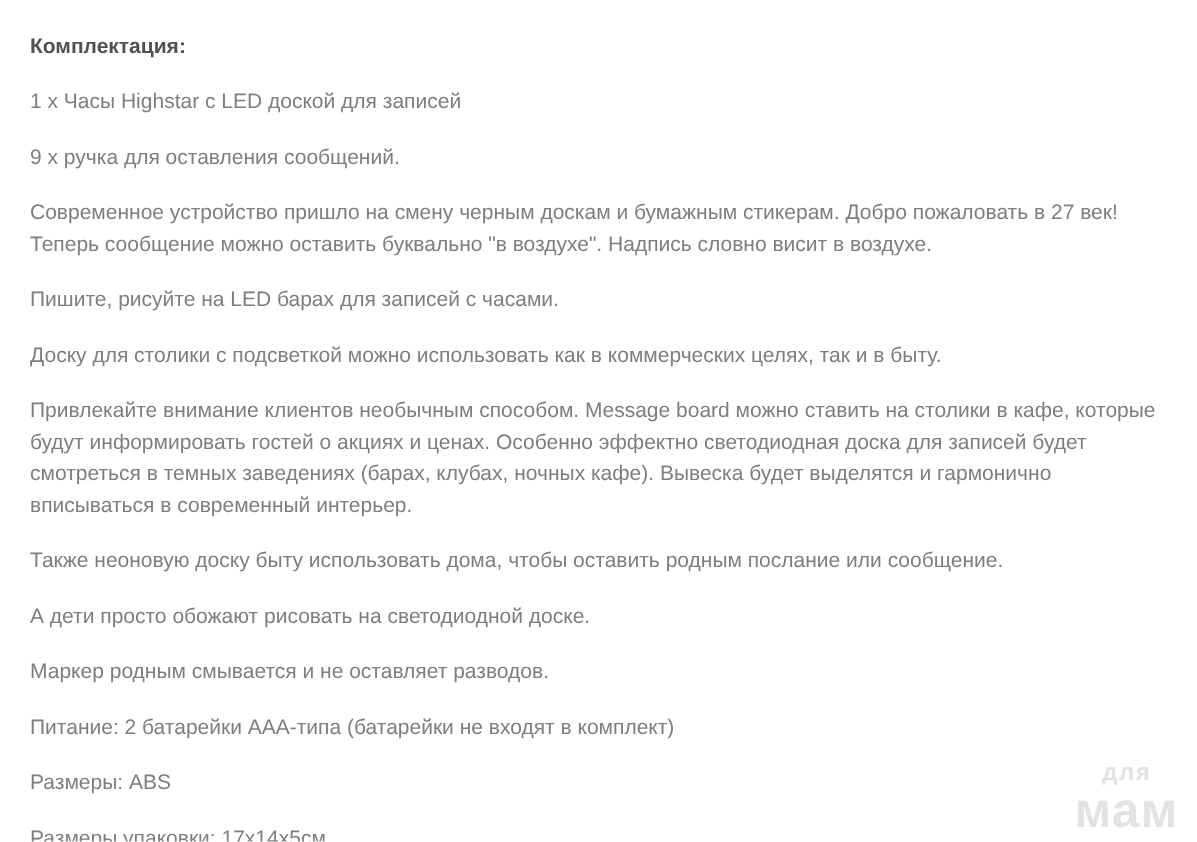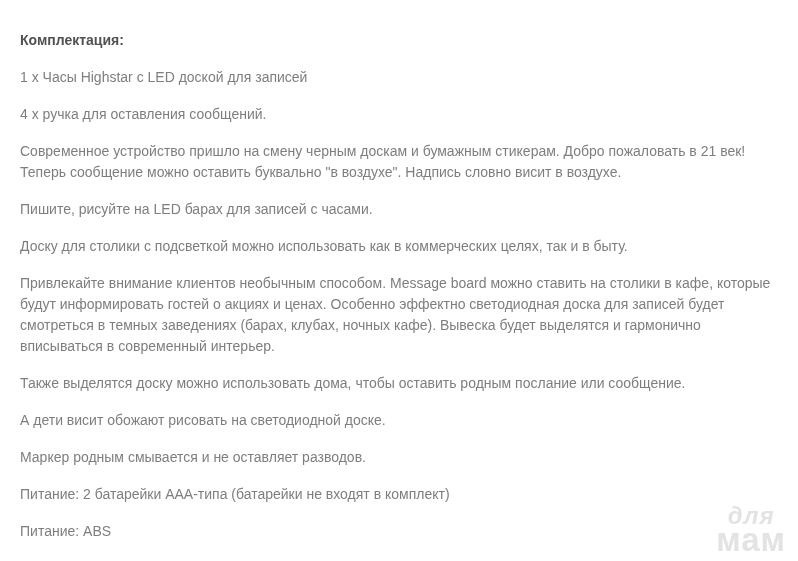--- a/index.html
+++ b/index.html
@@ -18,64 +18,63 @@
     position: absolute;
     top: 20px;
     left: 20px;
     width: 758px;
   }
   .heading {
     font-size: 14px;
     line-height: 21px;
     font-weight: bold;
     color: #515151;
-    margin: 10px 0 16px 0;
+    margin: 0 0 16px 0;
   }
   .para {
     font-size: 14px;
     line-height: 21px;
     color: #7e7e7e;
     margin: 0 0 16px 0;
   }
   .watermark {
     position: absolute;
     right: 12px;
     bottom: 6px;
     text-align: center;
     color: #e3e3e3;
     font-weight: bold;
     user-select: none;
   }
   .watermark .wm-top {
-    font-size: 24px;
+    font-size: 16px;
     line-height: 18px;
     letter-spacing: 1px;
-    font-style: italic;
   }
   .watermark .wm-bottom {
     font-size: 33px;
     line-height: 30px;
     letter-spacing: 1px;
   }
 </style>
 </head>
 <body>
 
 <div class="content">
   <p class="heading">Комплектация:</p>
   <p class="para">1 х Часы Highstar с LED доской для записей</p>
-  <p class="para">4 х ручка для оставления сообщений.</p>
-  <p class="para">Современное устройство пришло на смену черным доскам и бумажным стикерам. Добро пожаловать в 21 век! Теперь сообщение можно оставить буквально "в воздухе". Надпись словно висит в воздухе.</p>
+  <p class="para">9 х ручка для оставления сообщений.</p>
+  <p class="para">Современное устройство пришло на смену черным доскам и бумажным стикерам. Добро пожаловать в 27 век! Теперь сообщение можно оставить буквально "в воздухе". Надпись словно висит в воздухе.</p>
   <p class="para">Пишите, рисуйте на LED барах для записей с часами.</p>
   <p class="para">Доску для столики с подсветкой можно использовать как в коммерческих целях, так и в быту.</p>
   <p class="para">Привлекайте внимание клиентов необычным способом. Message board можно ставить на столики в кафе, которые будут информировать гостей о акциях и ценах. Особенно эффектно светодиодная доска для записей будет смотреться в темных заведениях (барах, клубах, ночных кафе). Вывеска будет выделятся и гармонично вписываться в современный интерьер.</p>
-  <p class="para">Также выделятся доску можно использовать дома, чтобы оставить родным послание или сообщение.</p>
-  <p class="para">А дети висит обожают рисовать на светодиодной доске.</p>
+  <p class="para">Также неоновую доску быту использовать дома, чтобы оставить родным послание или сообщение.</p>
+  <p class="para">А дети просто обожают рисовать на светодиодной доске.</p>
   <p class="para">Маркер родным смывается и не оставляет разводов.</p>
   <p class="para">Питание: 2 батарейки ААА-типа (батарейки не входят в комплект)</p>
-  <p class="para">Питание: ABS</p>
+  <p class="para">Размеры: ABS</p>
   <p class="para">Размеры упаковки: 17х14х5см</p>
 </div>
 
 <div class="watermark">
   <div class="wm-top">для</div>
   <div class="wm-bottom">мам</div>
 </div>
 
 </body></html>

